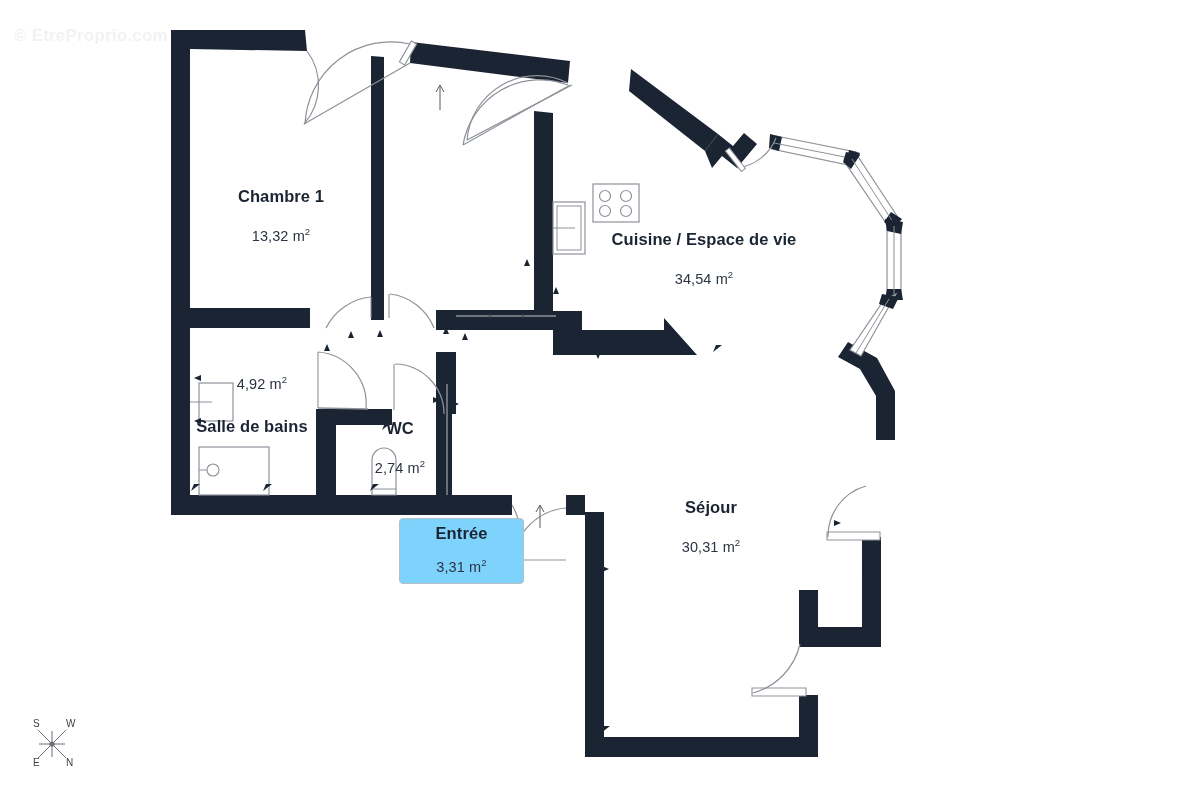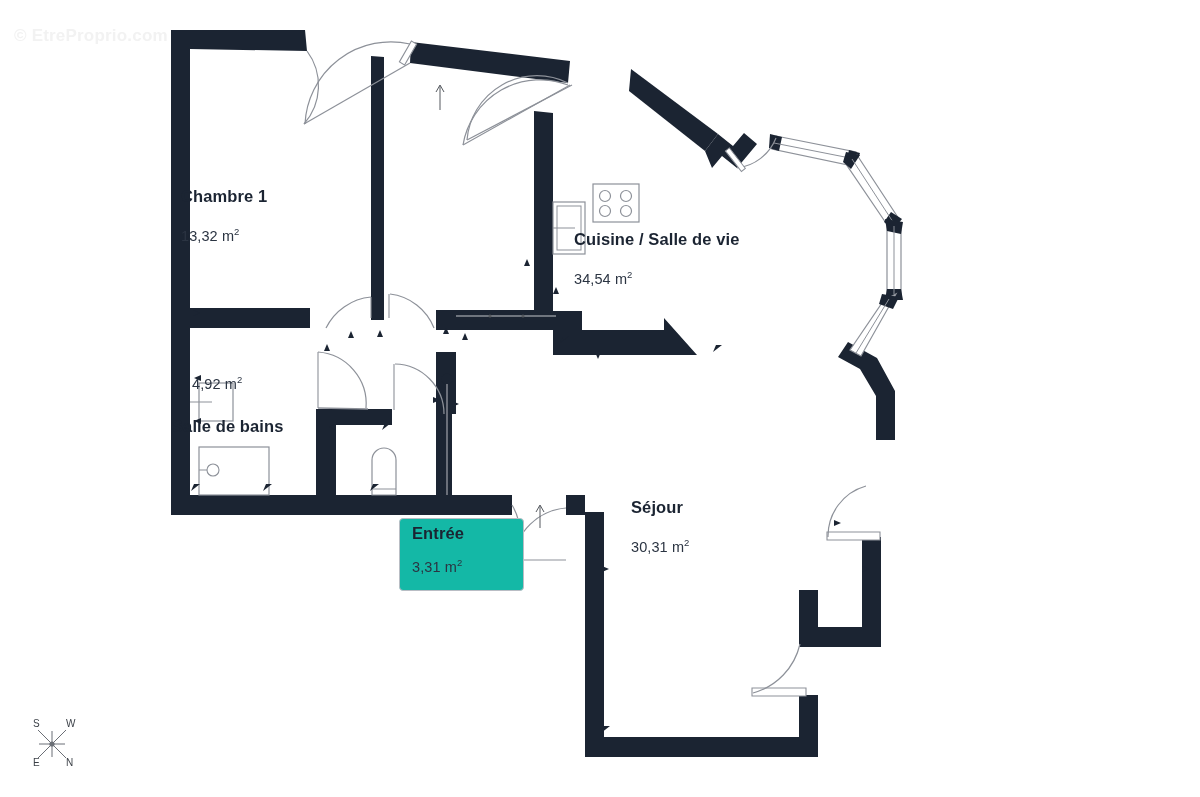--- a/index.html
+++ b/index.html
@@ -35,21 +35,21 @@
     top: 26px;
     font-size: 17px;
     font-weight: 700;
     letter-spacing: 0.2px;
     color: #f2f2f2;
     user-select: none;
     white-space: nowrap;
   }
   .room-label {
     position: absolute;
-    text-align: left;
+    text-align: center;
     white-space: nowrap;
     line-height: 1.0;
   }
   .room-name {
     font-size: 16.5px;
     font-weight: 700;
     color: #1b2432;
     letter-spacing: 0.1px;
   }
   .room-area {
@@ -60,22 +60,22 @@
     letter-spacing: 0.1px;
   }
   .room-area sup {
     font-size: 9.5px;
     vertical-align: super;
     line-height: 0;
   }
   .boxed {
     border: 1px solid #b9bdc4;
     border-radius: 4px;
-    background: #14b8a6;
-    padding: 6px 12px 16px 12px;
+    background: #7dd3fc;
+    padding: 6px 12px 9px 12px;
   }
   .boxed .room-area { margin-top: 18px; }
   .compass {
     position: absolute;
     left: 20px;
     top: 712px;
     width: 64px;
     height: 64px;
   }
   .compass svg { display: block; }
@@ -315,29 +315,33 @@
 
   <div class="watermark">© EtreProprio.com</div>
 
   <div class="room-label" style="left:181px; top:188px; width:200px;">
     <div class="room-name">Chambre 1</div>
     <div class="room-area"><span>13,32 m</span><sup>2</sup></div>
   </div>
 
 
   <div class="room-label" style="left:574px; top:231px; width:260px;">
-    <div class="room-name">Cuisine / Salle de vie</div>
+    <div class="room-name">Cuisine / Espace de vie</div>
     <div class="room-area"><span>34,54 m</span><sup>2</sup></div>
   </div>
 
   <div class="room-label" style="left:172px; top:377px; width:160px;">
     <div class="room-area" style="margin-top:0;margin-left:20px;"><span>4,92 m</span><sup>2</sup></div>
     <div class="room-name" style="margin-top:26px;">Salle de bains</div>
   </div>
 
+  <div class="room-label" style="left:340px; top:420px; width:120px;">
+    <div class="room-name">WC</div>
+    <div class="room-area"><span>2,74 m</span><sup>2</sup></div>
+  </div>
 
   <div class="room-label boxed" style="left:399px; top:518px; width:99px;">
     <div class="room-name">Entrée</div>
     <div class="room-area"><span>3,31 m</span><sup>2</sup></div>
   </div>
 
   <div class="room-label" style="left:631px; top:499px; width:160px;">
     <div class="room-name">Séjour</div>
     <div class="room-area"><span>30,31 m</span><sup>2</sup></div>
   </div>

